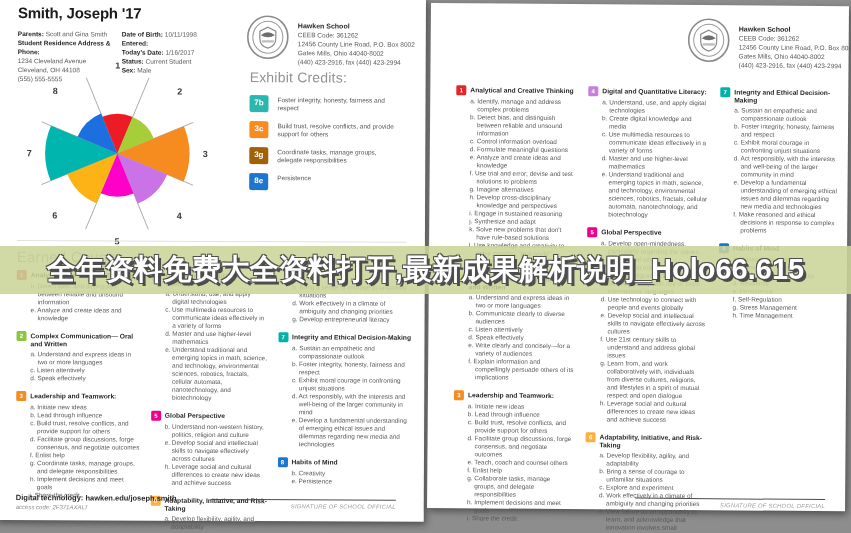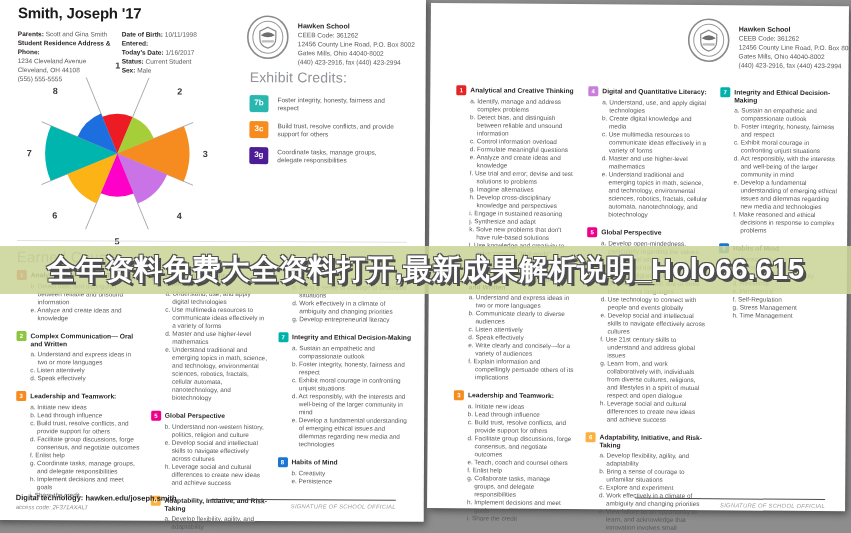--- a/index.html
+++ b/index.html
@@ -131,25 +131,29 @@
         <span class="feat-text">Foster integrity, honesty, fairness and respect</span>
       </div>
 
 
       <div class="feat-row">
         <span class="feat-badge" style="background: rgb(246, 139, 31);">3c</span>
         <span class="feat-text">Build trust, resolve conflicts, and provide support for others</span>
       </div>
 
       <div class="feat-row">
-        <span class="feat-badge" style="background: #4c1d95;">3g</span>
+        <span class="feat-badge" style="background: #a16207;">3g</span>
         <span class="feat-text">Coordinate tasks, manage groups, delegate responsibilities</span>
       </div>
 
 
+      <div class="feat-row">
+        <span class="feat-badge" style="background: rgb(27, 117, 209);">8e</span>
+        <span class="feat-text">Persistence</span>
+      </div>
 
   </div>
 
   <div class="abs divider" style="left:20px;top:244px;width:390px;"></div>
 
   <div class="abs heading" style="left:20px;top:252px;font-size:15px;">Earned County</div>
 
   <div class="abs cols" style="left:20px;top:274px;width:396px;gap:10px;">
     <div style="width:128px;">
 

